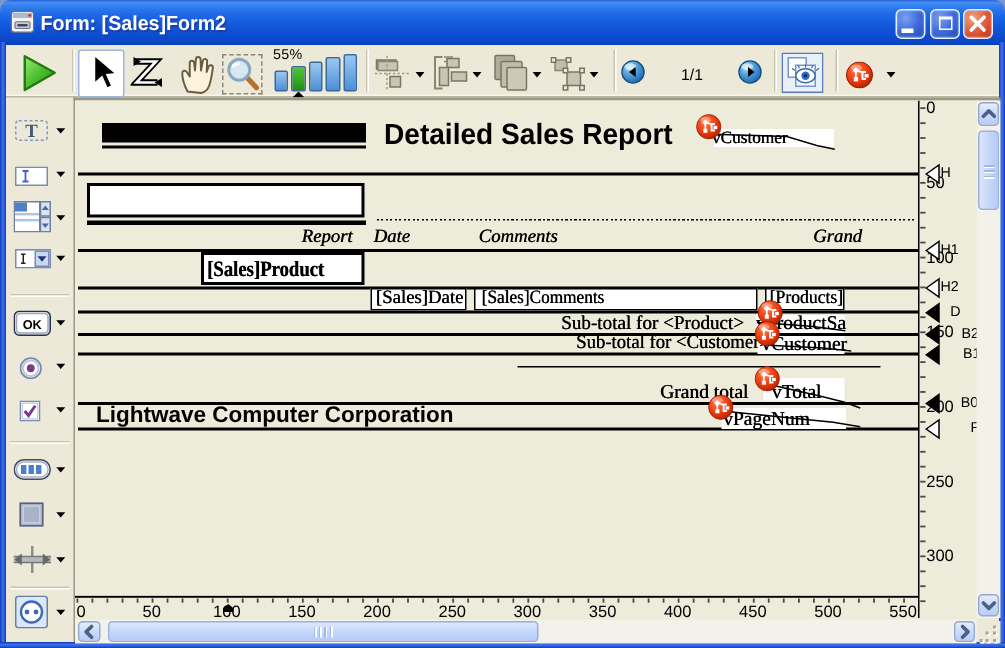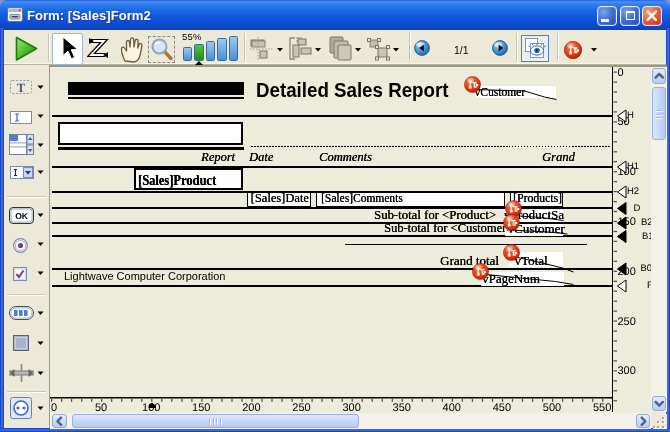--- a/index.html
+++ b/index.html
@@ -317,21 +317,21 @@
 <div class="serif" style="position:absolute;left:201.0px;top:125.2px;font-size:12.5px;line-height:13.1px;white-space:nowrap;color:#000;">[Sales]Date</div>
 <div class="serif" style="position:absolute;left:271.0px;top:125.2px;font-size:12.5px;line-height:13.1px;white-space:nowrap;color:#000;transform:scaleX(0.92);transform-origin:0 0">[Sales]Comments</div>
 <div class="serif" style="position:absolute;left:463.5px;top:125.2px;font-size:12.5px;line-height:13.1px;white-space:nowrap;color:#000;transform:scaleX(0.94);transform-origin:0 0">[Products]</div>
 <div class="serif" style="position:absolute;left:324.0px;top:141.3px;font-size:13px;line-height:13.7px;white-space:nowrap;color:#000;transform:scaleX(0.98);transform-origin:0 0">Sub-total for &lt;Product&gt;</div>
 <div class="serif" style="position:absolute;left:454.5px;top:141.3px;font-size:13px;line-height:13.7px;white-space:nowrap;color:#000;">vProductSa</div>
 <div class="serif" style="position:absolute;left:334.5px;top:154.8px;font-size:13px;line-height:13.7px;white-space:nowrap;color:#000;transform:scaleX(0.96);transform-origin:0 0">Sub-total for &lt;Customer&gt;</div>
 <div class="serif" style="position:absolute;left:458.0px;top:155.3px;font-size:13px;line-height:13.7px;white-space:nowrap;color:#000;">vCustomer</div>
 <div class="serif" style="position:absolute;left:390.5px;top:187.3px;font-size:13px;line-height:13.7px;white-space:nowrap;color:#000;">Grand total</div>
 <div class="serif" style="position:absolute;left:465.0px;top:187.3px;font-size:13px;line-height:13.7px;white-space:nowrap;color:#000;">vTotal</div>
 <div class="serif" style="position:absolute;left:432.5px;top:205.3px;font-size:13px;line-height:13.7px;white-space:nowrap;color:#000;">vPageNum</div>
-<div class="sans" style="position:absolute;left:14.5px;top:204.6px;font-size:11px;line-height:11.6px;white-space:nowrap;color:#000;font-weight:normal">Lightwave Computer Corporation</div>
+<div class="sans" style="position:absolute;left:14.5px;top:204.6px;font-size:15px;line-height:11.6px;white-space:nowrap;color:#000;font-weight:bold">Lightwave Computer Corporation</div>
 <svg style="position:absolute;left:0;top:0;width:562px;height:330px" viewBox="0 0 562 330">
 <g fill="none" stroke="#000" stroke-width="1">
 <polyline points="425.5,22.5 474.5,24.0 494.5,30.0 506.5,32.5"></polyline>
 <polyline points="454.5,148.0 490.5,150.5 513.5,153.5"></polyline>
 <polyline points="459.5,163.0 498.5,165.0 517.5,167.0"></polyline>
 <polyline points="463.5,189.5 496.5,197.0 512.5,201.0 523.5,205.0"></polyline>
 <polyline points="431.5,207.0 470.5,211.0 505.5,214.5 523.5,217.5"></polyline>
 </g>
       </svg>
 <svg style="position:absolute;left:414.0px;top:9.7px" width="17" height="17" viewBox="0 0 17 17">

